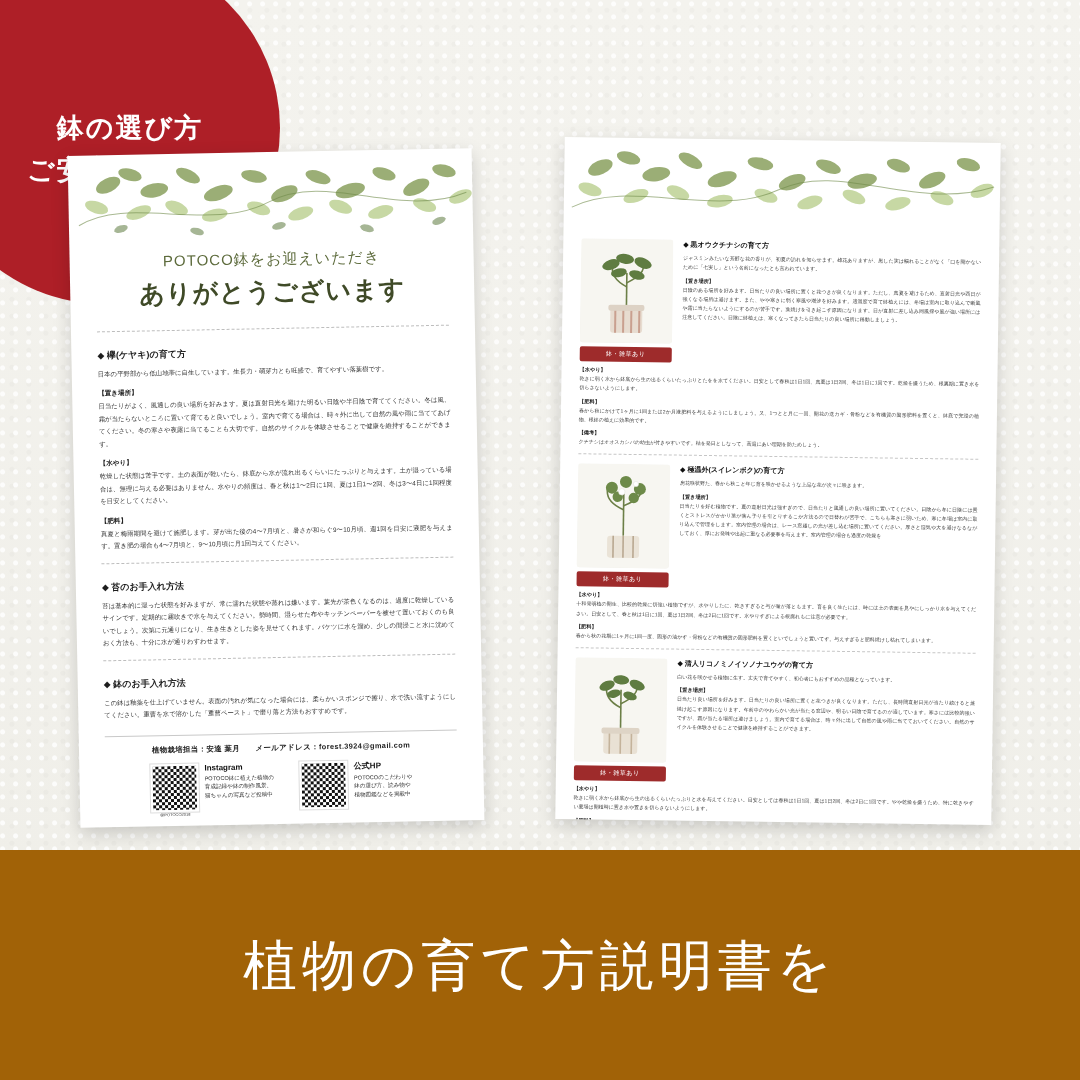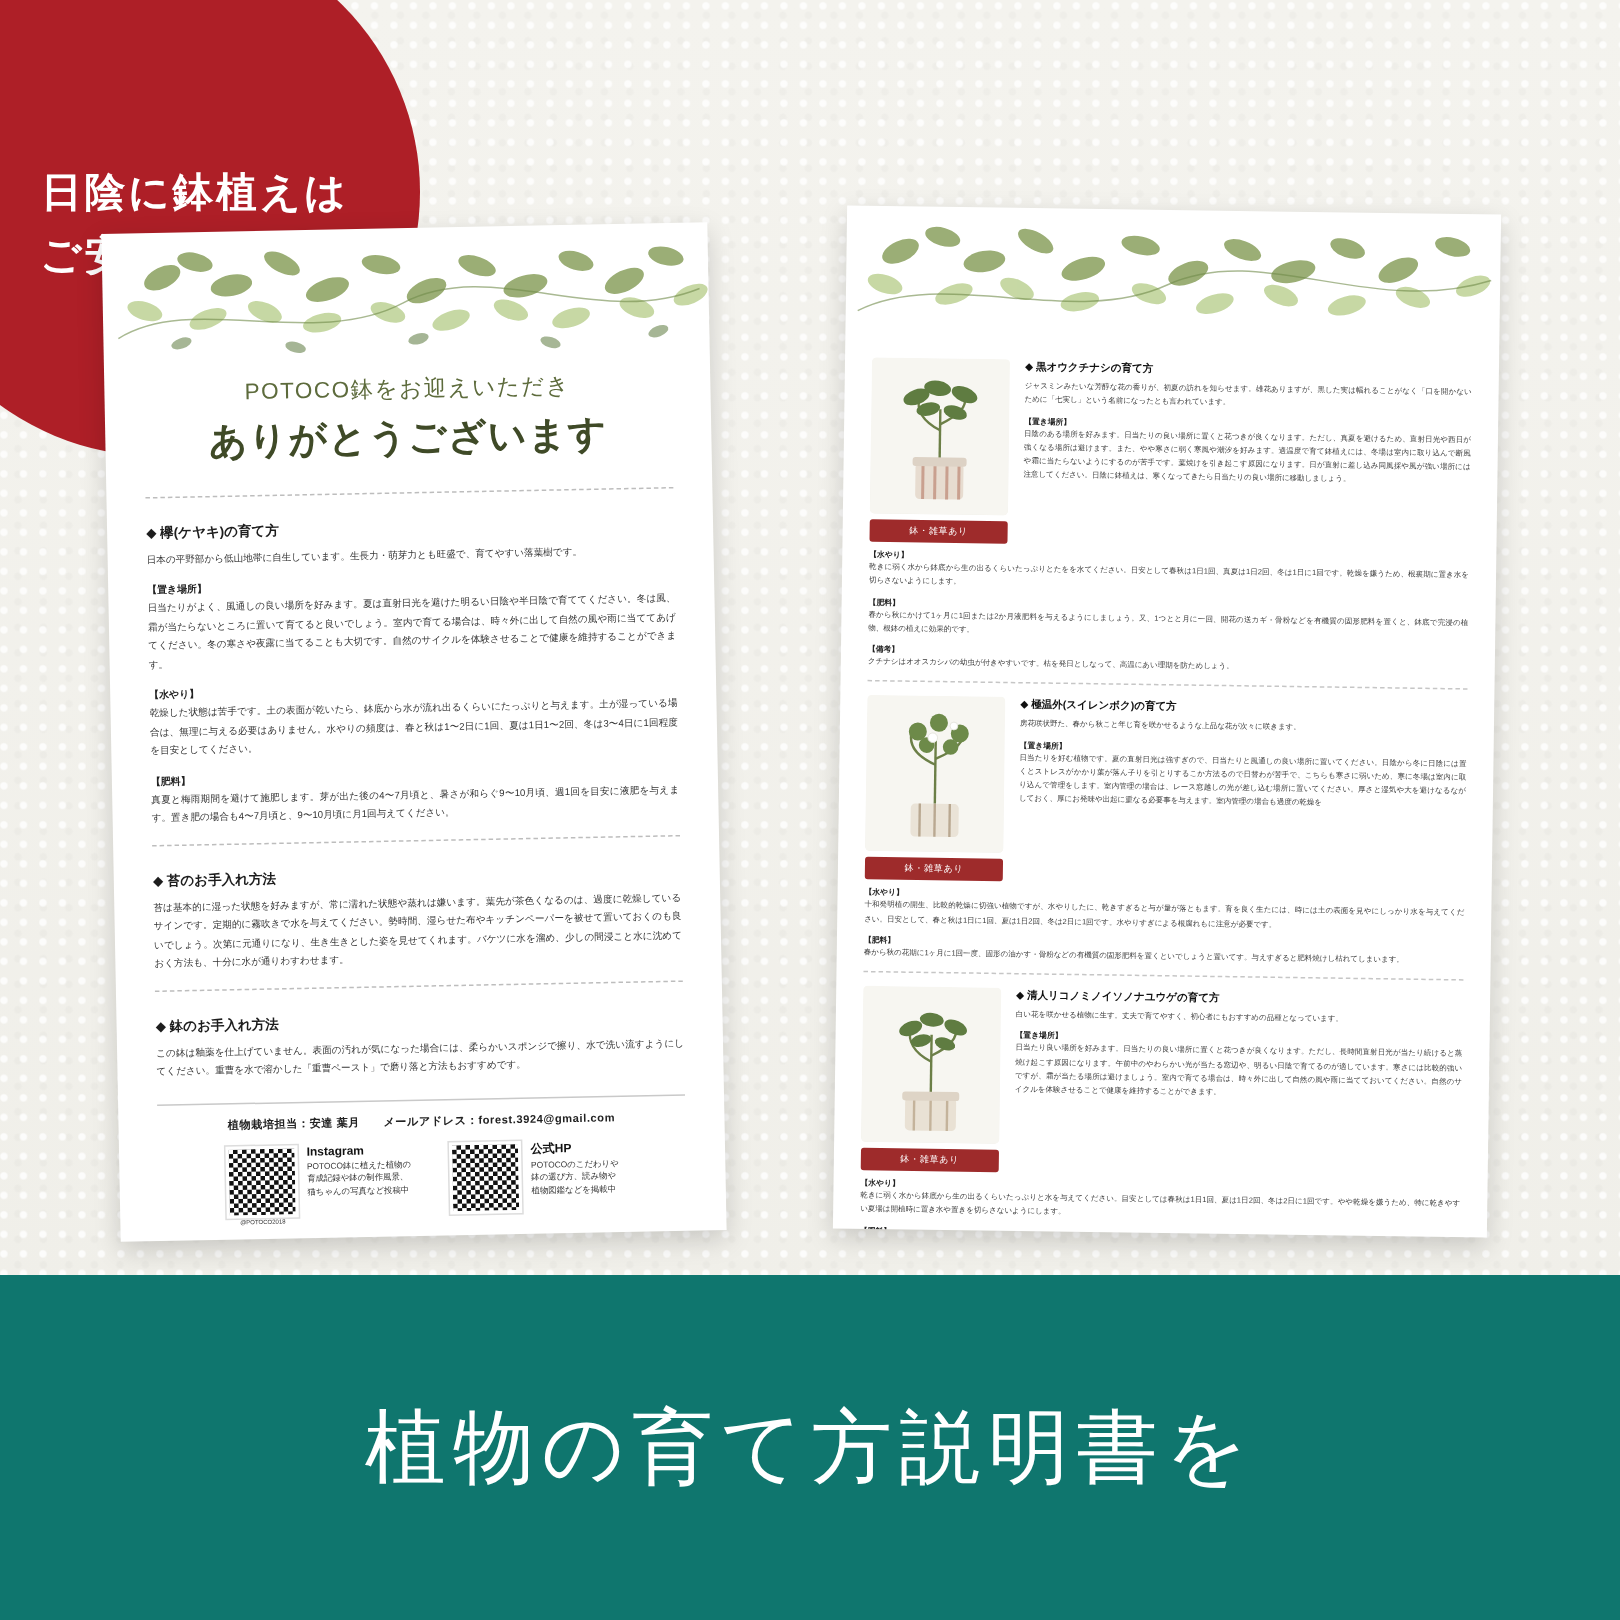--- a/index.html
+++ b/index.html
@@ -24,21 +24,21 @@
     background:#ae1f27;color:#fff;display:flex;align-items:center;justify-content:center;
   }
   .badge-inner{
     text-align:center;line-height:1.55;font-size:27px;letter-spacing:2px;
     transform:translate(26px,22px);font-weight:600;
   }
   .badge-inner div{white-space:nowrap;}
 
   
   .band{
-    position:absolute;left:0;bottom:0;width:1080px;height:230px;background:#0f766e;
+    position:absolute;left:0;bottom:0;width:1080px;height:230px;background:#a16207;
     display:flex;flex-direction:column;align-items:center;justify-content:center;
     color:#fff;
   }
   .band-line{font-size:54px;letter-spacing:5px;line-height:1.42;font-weight:500;}
 
   
   .sheet{
     position:absolute;background:#fff;overflow:hidden;
     box-shadow:0 6px 18px rgba(0,0,0,.17);
   }
@@ -94,21 +94,21 @@
   .s2-label{font-size:5.2px;font-weight:700;color:#222;margin:5px 0 1px;}
   .s2-dashed{border:0;border-top:1px dashed #c6c6c6;margin:7px 0;}
 </style>
 </head>
 <body>
 
 <div class="bg-texture"></div>
 
 <div class="badge">
   <div class="badge-inner">
-    <div>日陰に鉢植えは</div>
+    <div>鉢の選び方</div>
     <div>ご安心ください</div>
   </div>
 </div>
 
 <div class="sheet" id="sheet-1">
   <div class="leaf-band">
     <svg width="404" height="92" viewBox="0 0 404 92">
       <g fill="#8aa05e" opacity=".85">
         <ellipse cx="40" cy="30" rx="13" ry="7" transform="rotate(-25 40 30)"></ellipse>
         <ellipse cx="62" cy="20" rx="12" ry="6" transform="rotate(15 62 20)"></ellipse>

